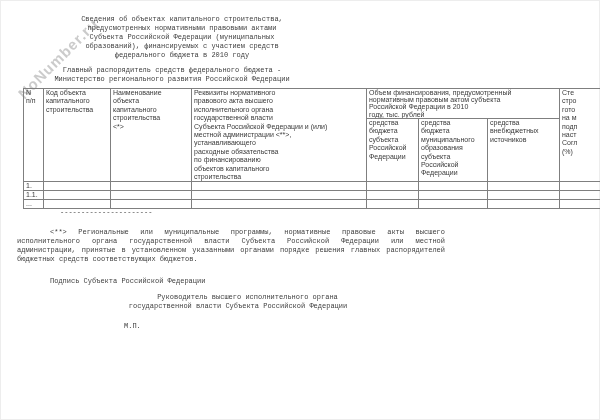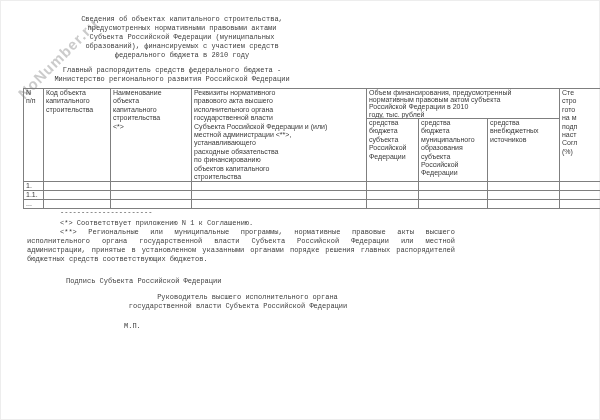--- a/index.html
+++ b/index.html
@@ -29,22 +29,22 @@
     font-size:7px;line-height:8.4px;color:#3a3a3a;
     white-space:pre-line;overflow:hidden;
   }
   tr.hdr1{height:29px;}
   tr.hdr2{height:63px;}
   tr.data{height:9px;}
   tr.data td{line-height:8px;}
   td.group{line-height:7.2px;}
   .sep{position:absolute;left:60px;top:208px;letter-spacing:0;}
   .note1{position:absolute;left:27px;top:219px;width:428px;text-indent:33px;}
-  .note2{position:absolute;left:27px;top:228px;width:428px;text-indent:33px;text-align:justify;}
-  .sig-title{position:absolute;left:66px;top:277px;}
+  .note2{position:absolute;left:17px;top:228px;width:428px;text-indent:33px;text-align:justify;}
+  .sig-title{position:absolute;left:50px;top:277px;}
   .sig-role{position:absolute;left:28px;top:293px;width:420px;text-indent:19px;text-align:center;}
   .sig-line{position:absolute;left:62px;top:313px;letter-spacing:0;}
   .sig-seal{position:absolute;left:124px;top:322px;}
 </style>
 </head>
 <body>
 
 <div class="page">
 
   <div class="watermark">NoNumber.ru</div>
@@ -150,21 +150,20 @@
         <td></td>
         <td></td>
         <td></td>
         <td></td>
       </tr>
     </tbody>
       </table>
   </div>
 
   <div class="sep mono">----------------------</div>
-  <div class="note1 mono">&lt;*&gt; Соответствует приложению N 1 к Соглашению.</div>
   <div class="note2 mono">&lt;**&gt; Региональные или муниципальные программы, нормативные правовые акты высшего исполнительного органа государственной власти Субъекта Российской Федерации или местной администрации, принятые в установленном указанными органами порядке решения главных распорядителей бюджетных средств соответствующих бюджетов.</div>
 
   <div class="sig-title mono">Подпись Субъекта Российской Федерации</div>
   <div class="sig-role mono pre">Руководитель высшего исполнительного органа
 государственной власти Субъекта Российской Федерации</div>
   <div class="sig-seal mono">М.П.</div>
 
 </div>
 
 </body></html>

